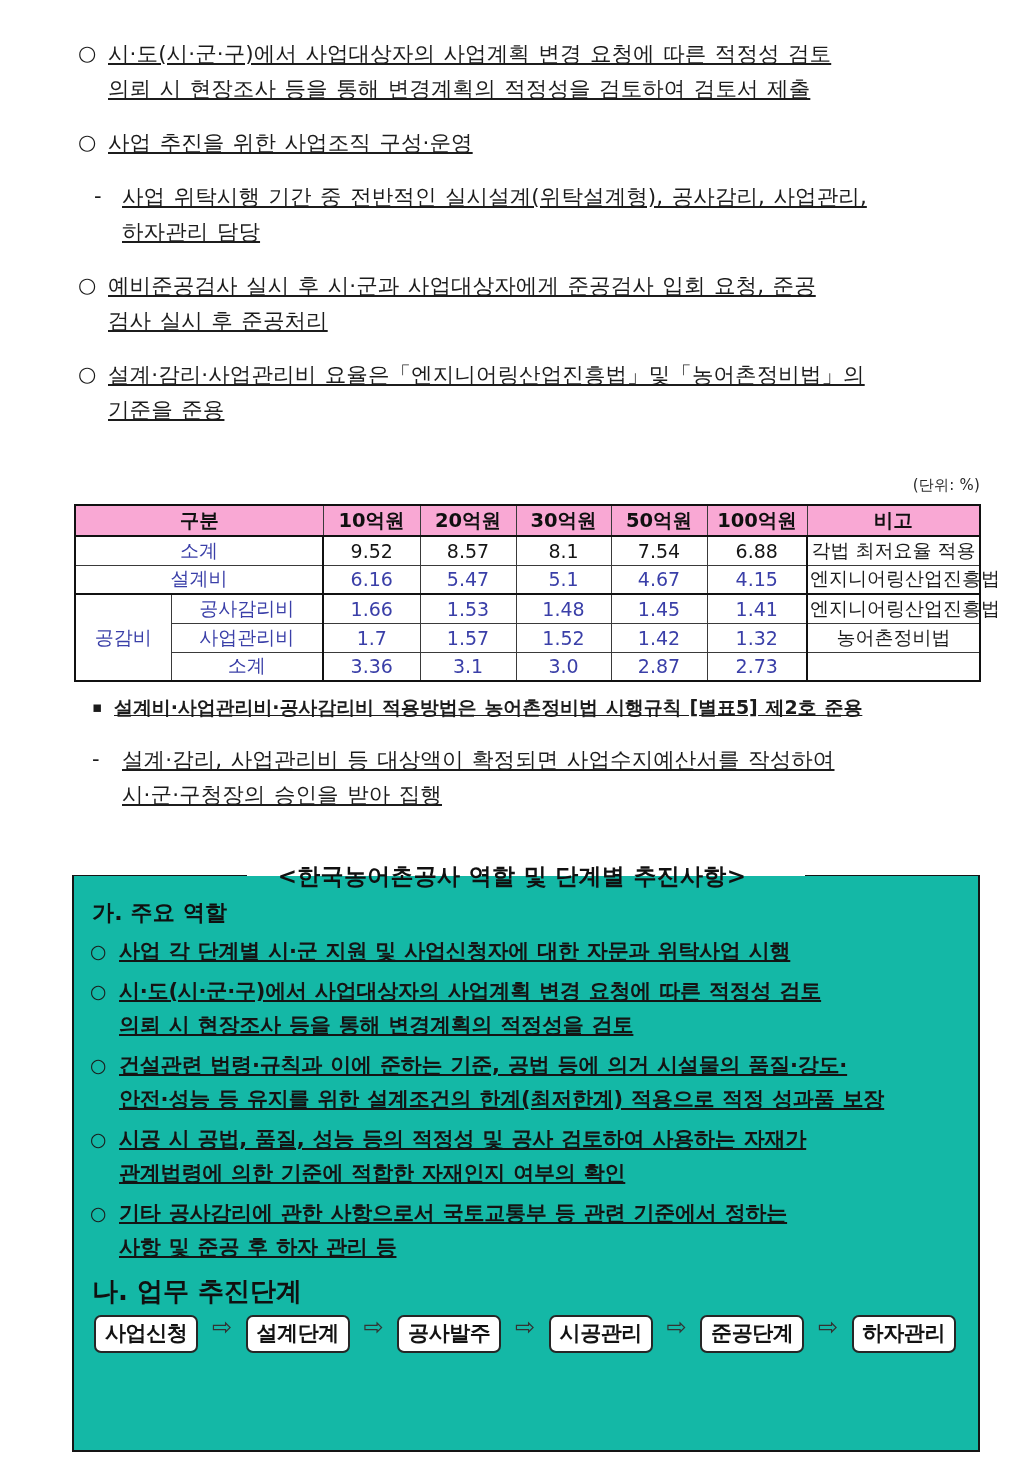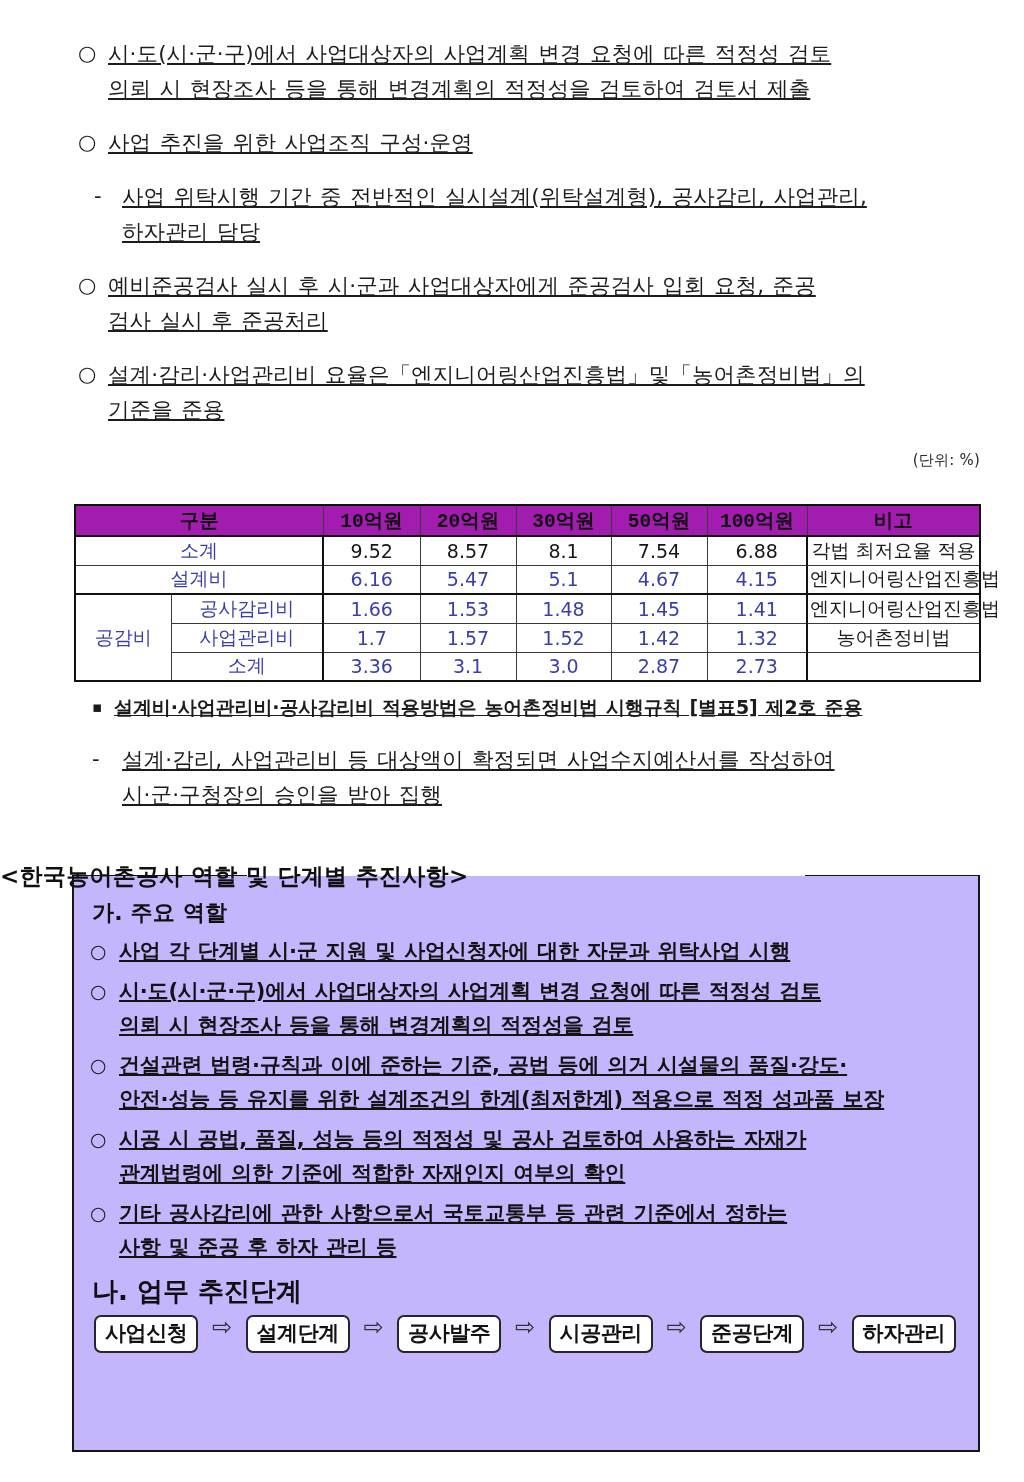--- a/index.html
+++ b/index.html
@@ -55,21 +55,21 @@
     color: #1c1c1c;
     text-decoration: underline;
   }
   .btext .l2 { display: block; }
   .indent-dash .marker { width: 44px; padding-left: 16px; }
 
   
   .unit-label {
     position: absolute;
     right: 44px;
-    top: 451px;
+    top: 476px;
     font-size: 15px;
     color: #2a2a2a;
     letter-spacing: 0.2px;
   }
 
   
   .rate-table-wrap {
     position: absolute;
     left: 74px;
     top: 504px;
@@ -84,27 +84,26 @@
   table.rate th, table.rate td {
     border: 1px solid #3a3a3a;
     text-align: center;
     height: 29px;
     font-size: 19px;
     padding: 0 2px;
     font-weight: normal;
     white-space: nowrap;
   }
   table.rate thead th {
-    background: #a21caf;
+    background: #f9a8d4;
     font-weight: bold;
     font-size: 19.5px;
     color: #101010;
     height: 31px;
     border-bottom: 2.5px solid #111;
-    font-family: Liberation Mono, monospace;
   }
   .c-blue { color: #3a3fa8; }
   .c-black { color: #151515; }
   td.remark { font-size: 18.5px; color: #1c1c1c; }
   .thick-top { border-top: 2.5px solid #111 !important; }
   .thick-right { border-right: 2.5px solid #111 !important; }
 
   
   .notes {
     position: absolute;
@@ -144,21 +143,21 @@
 
   
   .boxed {
     position: absolute;
     left: 72px;
     top: 876px;
     width: 908px;
     height: 576px;
     border: 2.5px solid #151515;
     border-top: none;
-    background: #c4b5fd;
+    background: #14b8a6;
   }
   .box-top-border {
     position: absolute;
     left: 72px;
     top: 874px;
     width: 908px;
     height: 4px;
     display: flex;
     align-items: center;
   }
@@ -168,20 +167,21 @@
   }
   .btl { width: 175px; }
   .btr { width: 175px; }
   .bt-gap { flex: 1 1 auto; }
 
   .box-title {
     position: absolute;
     left: 0;
     top: 861px;
     width: 1024px;
+    text-align: center;
     font-size: 23px;
     font-weight: bold;
     letter-spacing: 0.3px;
     color: #101010;
     z-index: 4;
   }
 
   .box-inner {
     padding: 22px 18px 0 16px;
   }

